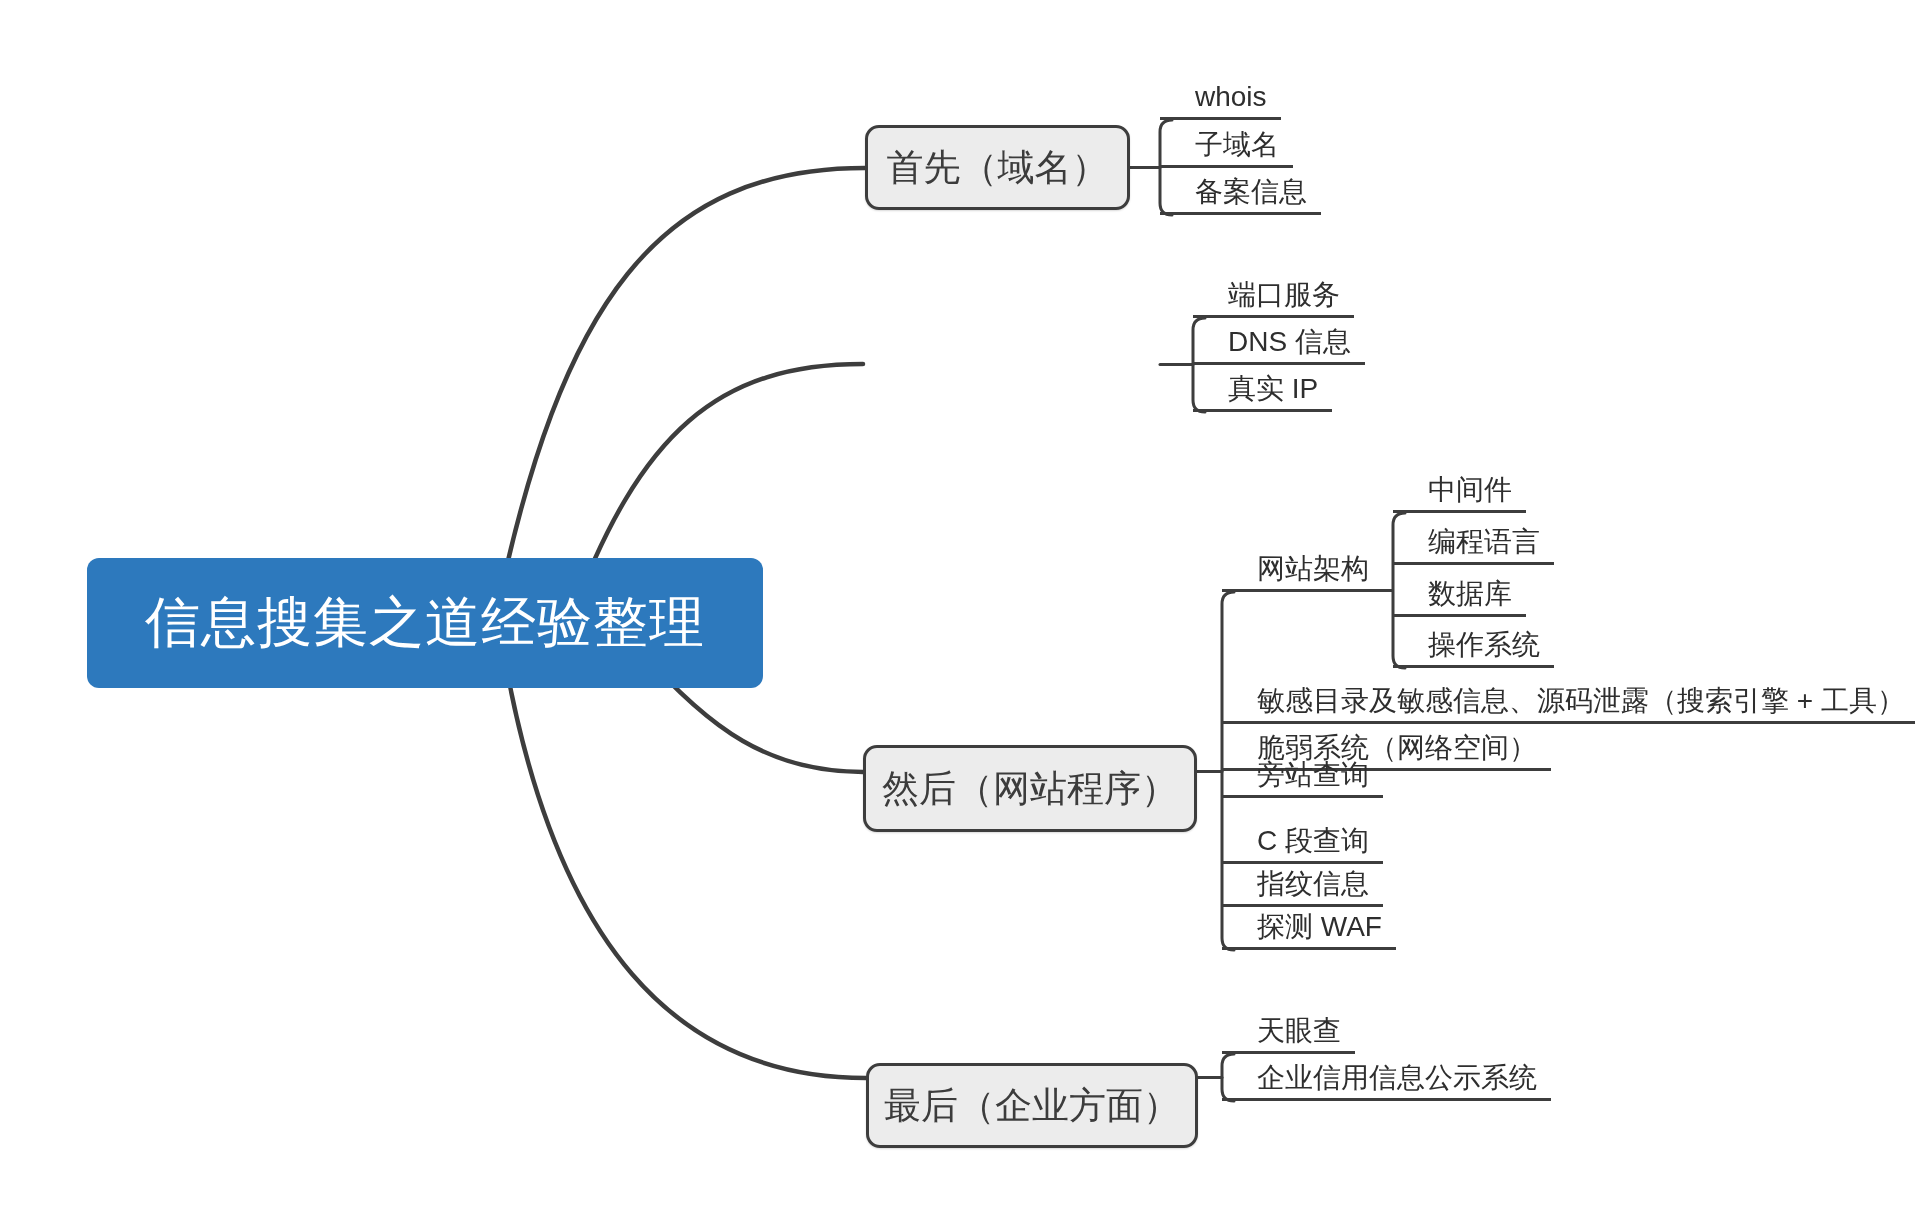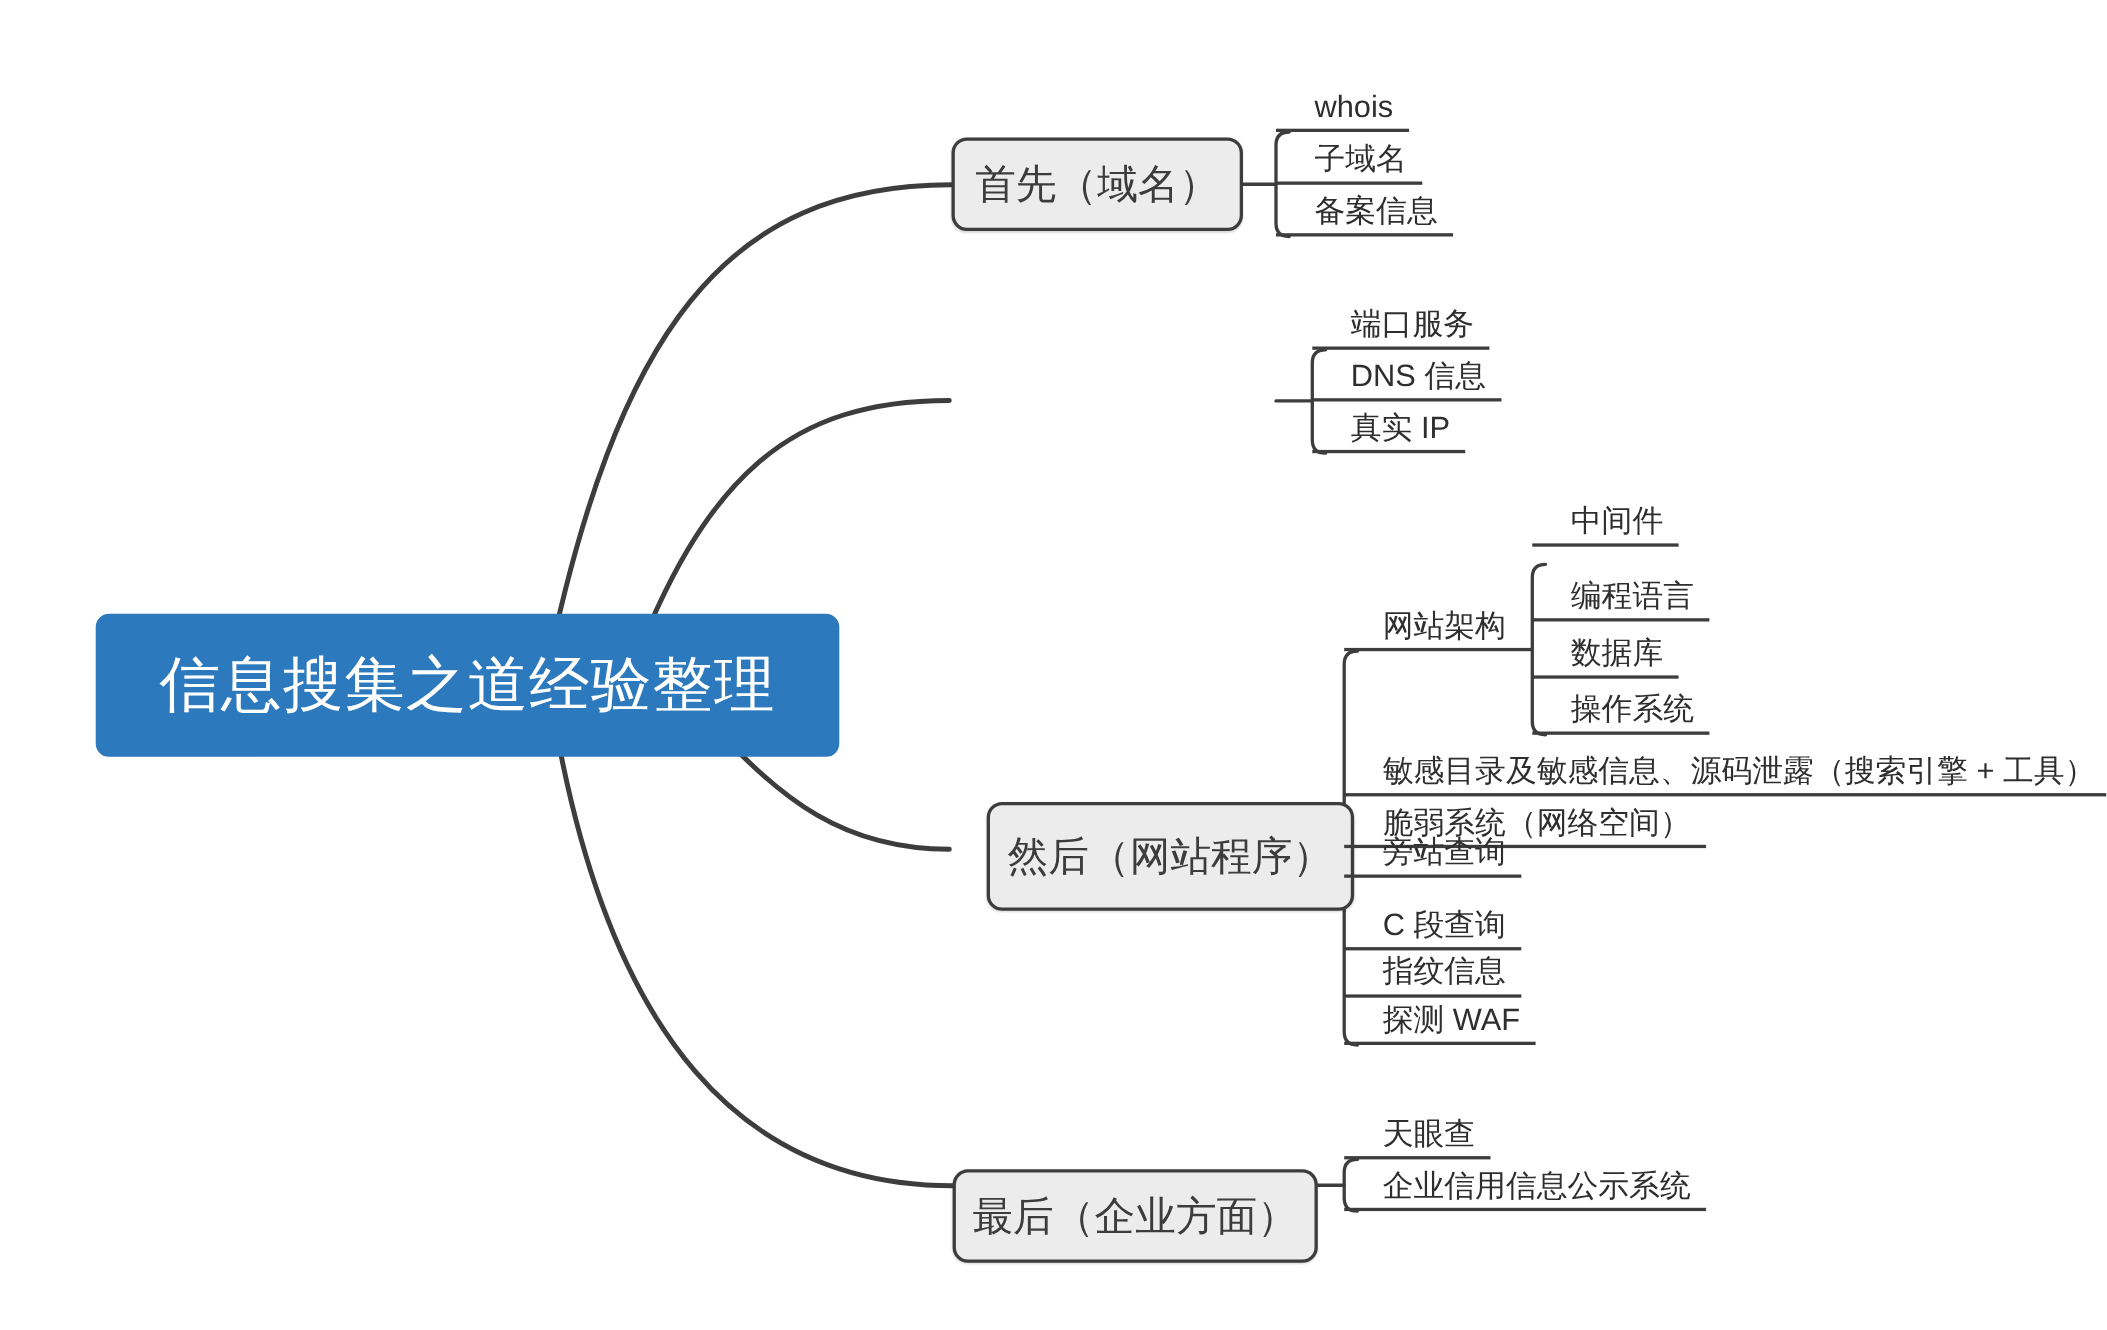--- a/index.html
+++ b/index.html
@@ -55,39 +55,39 @@
 
     <path class="wire" d="M 1405 513 Q 1393 513 1393 525 V 656 Q 1393 668 1405 668"></path>
 
     <path class="wire" d="M 1196 1077.5 H 1222"></path>
     <path class="wire" d="M 1234 1054 Q 1222 1054 1222 1066 V 1089 Q 1222 1101 1234 1101"></path>
   </svg>
 
   <div class="node root" style="left:87px;top:558px;width:676px;height:130px;">信息搜集之道经验整理</div>
 
   <div class="node branch" style="left:865px;top:125px;width:265px;height:85px;">首先（域名）</div>
-  <div class="node branch" style="left:863px;top:729px;width:334px;height:99px;margin-left:34px;">然后（网站程序）</div>
+  <div class="node branch" style="left:863px;top:745px;width:334px;height:87px;">然后（网站程序）</div>
   <div class="node branch" style="left:866px;top:1035px;width:332px;height:85px;margin-top:28px;">最后（企业方面）</div>
 
   <div class="leaf" style="left:1160px;top:82px;">whois</div>
   <div class="leaf" style="left:1160px;top:130px;">子域名</div>
   <div class="leaf" style="left:1160px;top:177px;">备案信息</div>
 
   <div class="leaf" style="left:1193px;top:280px;">端口服务</div>
   <div class="leaf" style="left:1193px;top:327px;">DNS 信息</div>
   <div class="leaf" style="left:1193px;top:374px;">真实 IP</div>
 
   <div class="leaf" style="left:1222px;top:554px;width:171px;">网站架构</div>
-  <div class="leaf" style="left:1393px;top:459px;">中间件</div>
+  <div class="leaf" style="left:1393px;top:475px;">中间件</div>
   <div class="leaf" style="left:1393px;top:527px;">编程语言</div>
   <div class="leaf" style="left:1393px;top:579px;">数据库</div>
   <div class="leaf" style="left:1393px;top:630px;">操作系统</div>
   <div class="leaf" style="left:1222px;top:686px;">敏感目录及敏感信息、源码泄露（搜索引擎 + 工具）</div>
   <div class="leaf" style="left:1222px;top:733px;">脆弱系统（网络空间）</div>
   <div class="leaf" style="left:1222px;top:760px;">旁站查询</div>
   <div class="leaf" style="left:1222px;top:826px;">C 段查询</div>
-  <div class="leaf" style="left:1222px;top:869px;font-family:Liberation Serif, serif;">指纹信息</div>
+  <div class="leaf" style="left:1222px;top:869px;">指纹信息</div>
   <div class="leaf" style="left:1222px;top:912px;">探测 WAF</div>
 
   <div class="leaf" style="left:1222px;top:1016px;">天眼查</div>
   <div class="leaf" style="left:1222px;top:1063px;">企业信用信息公示系统</div>
 
 </div>
 
 </body></html>

